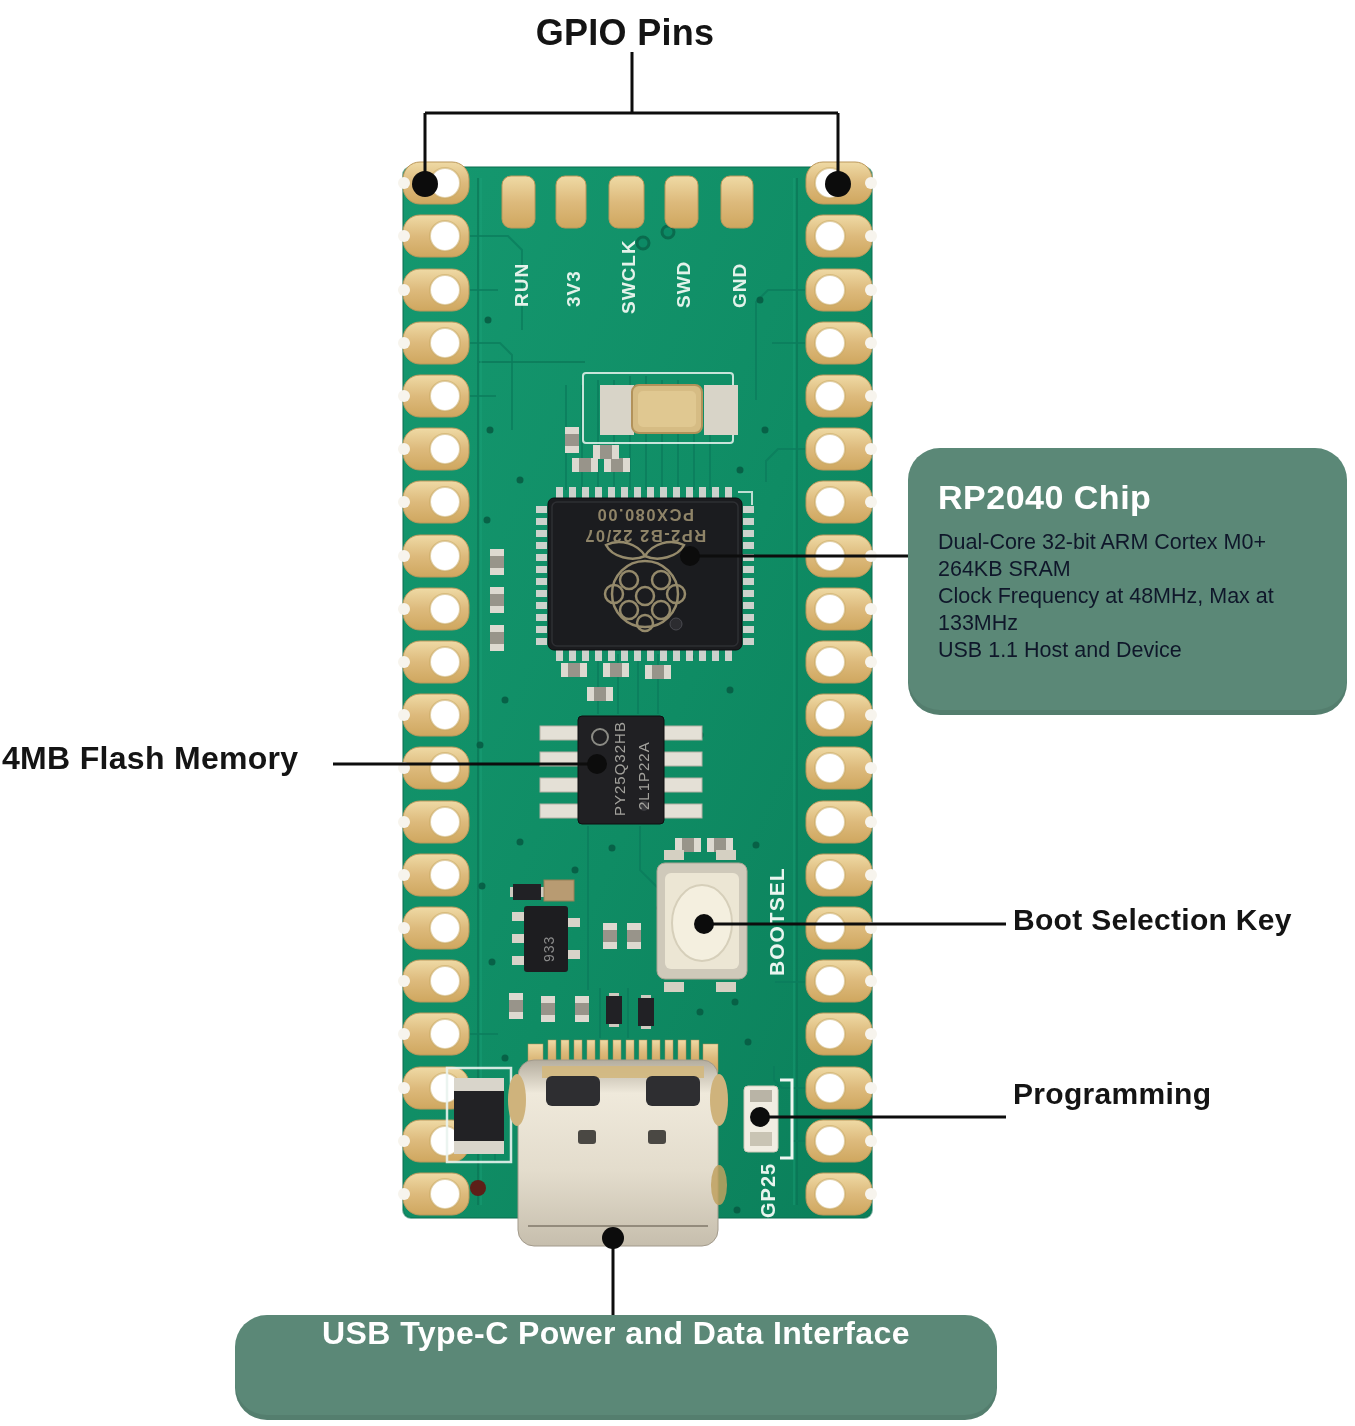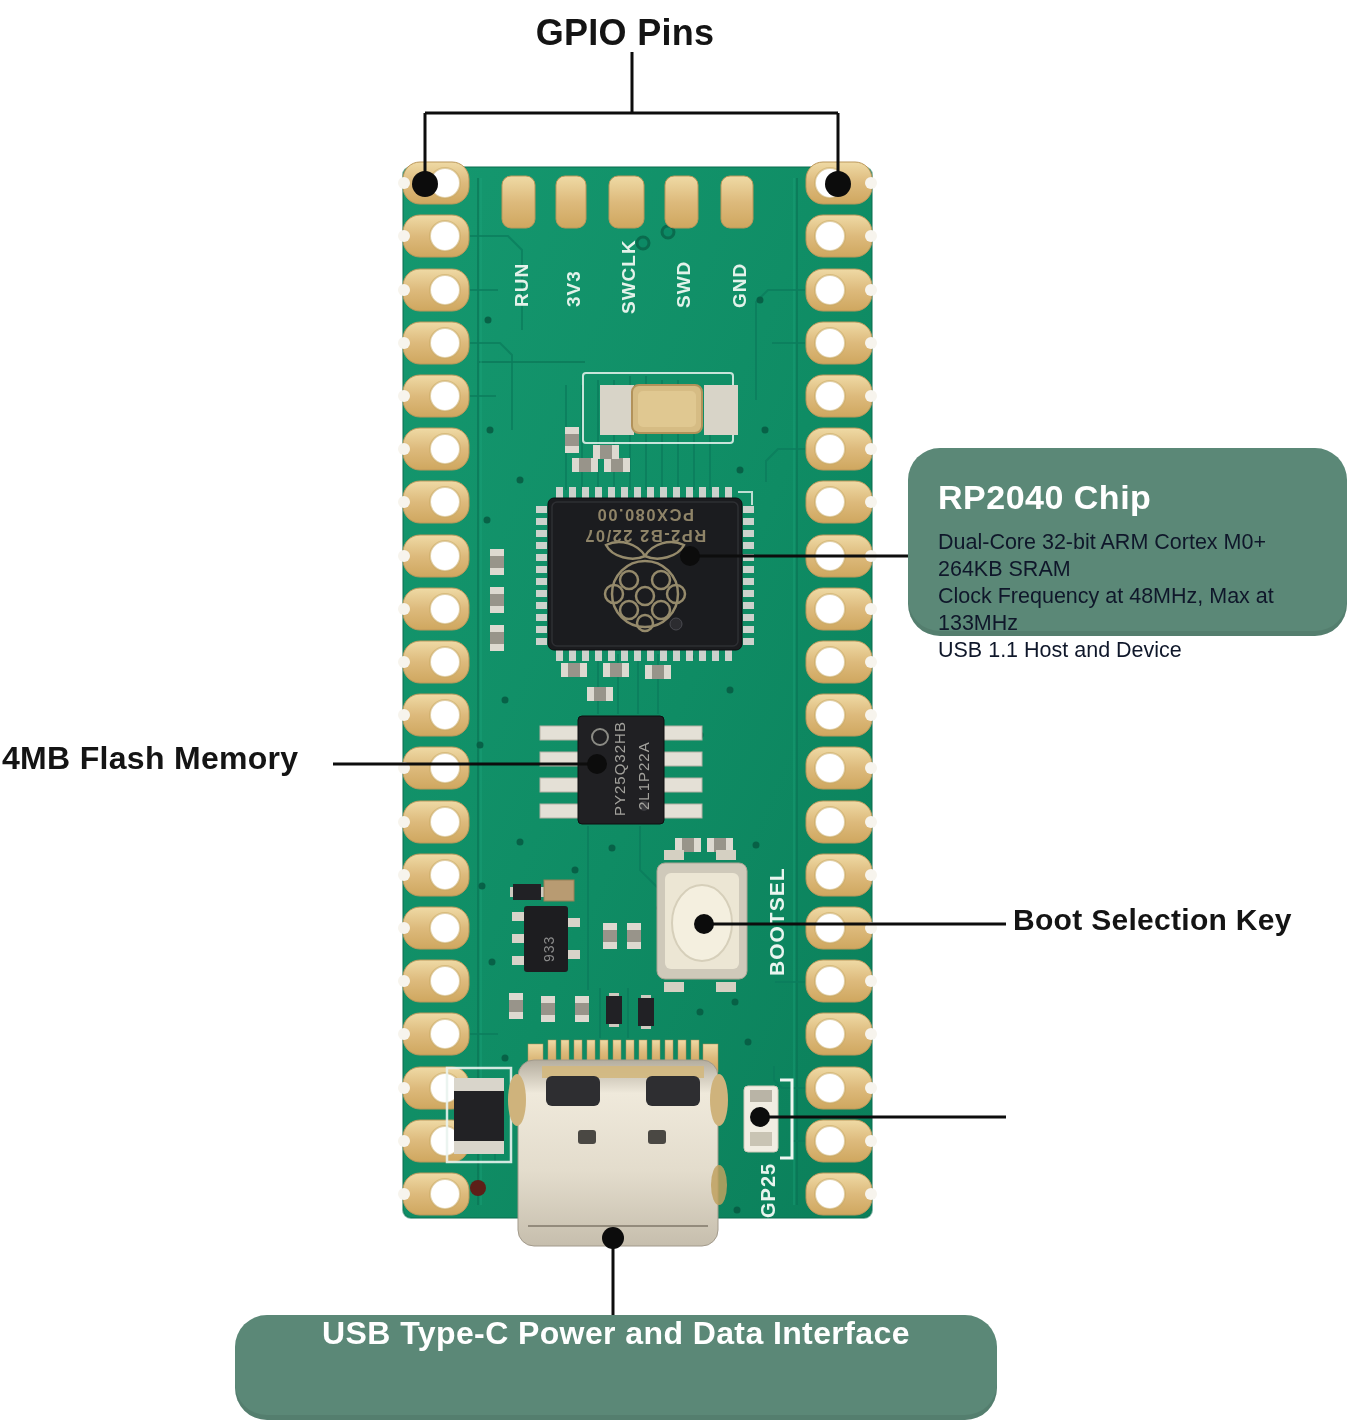--- a/index.html
+++ b/index.html
@@ -10,21 +10,21 @@
   .stage svg{position:absolute;left:0;top:0;}
   .lbl{position:absolute;font-weight:700;color:#141414;letter-spacing:.3px;}
   .t-gpio{left:475px;top:12px;width:300px;text-align:center;font-size:36px;}
   .t-flash{left:2px;top:740px;font-size:32px;white-space:nowrap;}
   .t-boot{left:1013px;top:903px;font-size:30px;white-space:nowrap;}
   .t-led{left:1013px;top:1072px;font-size:30px;line-height:44px;}
   .callout-box{
     position:absolute;background:#5b8877;border-radius:32px;color:#ffffff;
     box-shadow:inset 0 -5px 0 rgba(0,0,0,.07);
   }
-  .box-rp{left:908px;top:448px;width:439px;height:188px;padding:30px 30px 0 30px;box-sizing:border-box;}
+  .box-rp{left:908px;top:448px;width:439px;height:267px;padding:30px 30px 0 30px;box-sizing:border-box;}
   .box-rp .box-title{font-size:34px;font-weight:700;letter-spacing:.5px;}
   .box-rp .box-body{margin-top:12px;font-size:21.5px;line-height:27px;color:#0f172a;font-weight:400;}
   .box-usb{
     left:235px;top:1315px;width:762px;height:105px;
     display:flex;align-items:flex-start;justify-content:center;
     font-size:32px;font-weight:700;letter-spacing:.4px;white-space:nowrap;
   }
   text{font-family:"Liberation Sans",sans-serif;}
 </style>
 </head>
@@ -428,20 +428,21 @@
     <circle cx="704" cy="924" r="10"></circle>
         <circle cx="760" cy="1117" r="10"></circle>
     <circle cx="613" cy="1238" r="11"></circle>
   </g>
 </svg>
 
 <div class="lbl t-gpio">GPIO Pins</div>
 <div class="lbl t-flash">4MB Flash Memory</div>
 <div class="lbl t-boot">Boot Selection Key</div>
 <div class="lbl t-led">
+  <div>Programming</div>
 </div>
 
 <div class="callout-box box-rp">
   <div class="box-title">RP2040 Chip</div>
   <div class="box-body">
     <span>Dual-Core 32-bit ARM Cortex M0+</span><br>
     <span>264KB SRAM</span><br>
     <span>Clock Frequency at 48MHz, Max at 133MHz</span><br>
     <span>USB 1.1 Host and Device</span>
   </div>

